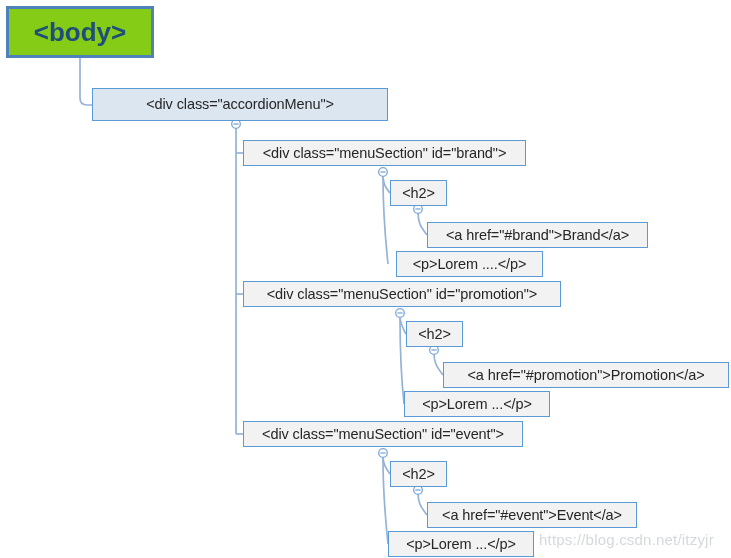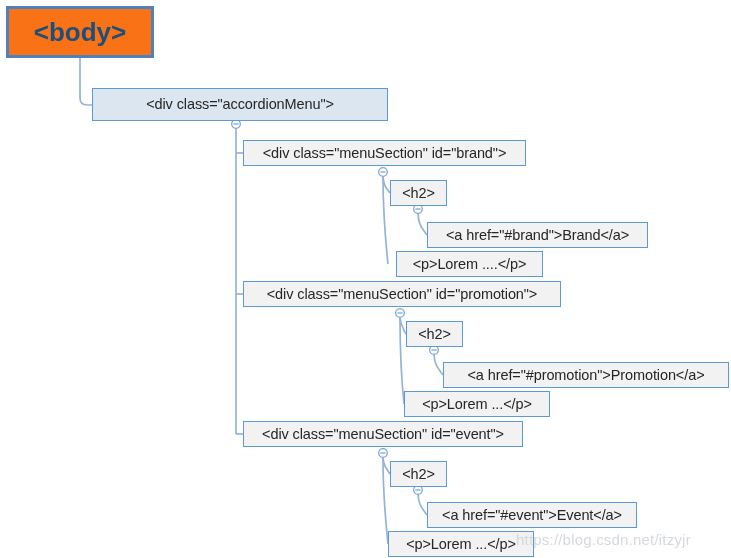--- a/index.html
+++ b/index.html
@@ -22,21 +22,21 @@
     display:flex;align-items:center;justify-content:center;
     white-space:nowrap;
     padding:0 9px;
     letter-spacing:-0.1px;
   }
   .node.lvl1{
     background:#dce6f1;
     border:1.6px solid #5b9bd5;
   }
   .node.root{
-    background:#f97316;
+    background:#84cc16;
     border:3px solid #4f81bd;
     color:#1f4e79;
     font-weight:bold;
     font-size:26px;
     letter-spacing:0px;
   }
   .watermark{
     position:absolute;
     color:#d5d9dd;
     font-size:15px;
@@ -133,15 +133,15 @@
         <span>&lt;h2&gt;</span>
       </div>
       <div class="node node" style="left: 427px; top: 502px; width: 210px; height: 26px;">
         <span>&lt;a href="#event"&gt;Event&lt;/a&gt;</span>
       </div>
       <div class="node node" style="left: 388px; top: 531px; width: 146px; height: 26px;">
         <span>&lt;p&gt;Lorem ...&lt;/p&gt;</span>
       </div>
     </div>
 
-  <div class="watermark" style="left: 516px; top: 531px;">https://blog.csdn.net/itzyjr</div>
+  <div class="watermark" style="left: 539px; top: 531px;">https://blog.csdn.net/itzyjr</div>
 
 </div>
 
 </body></html>

